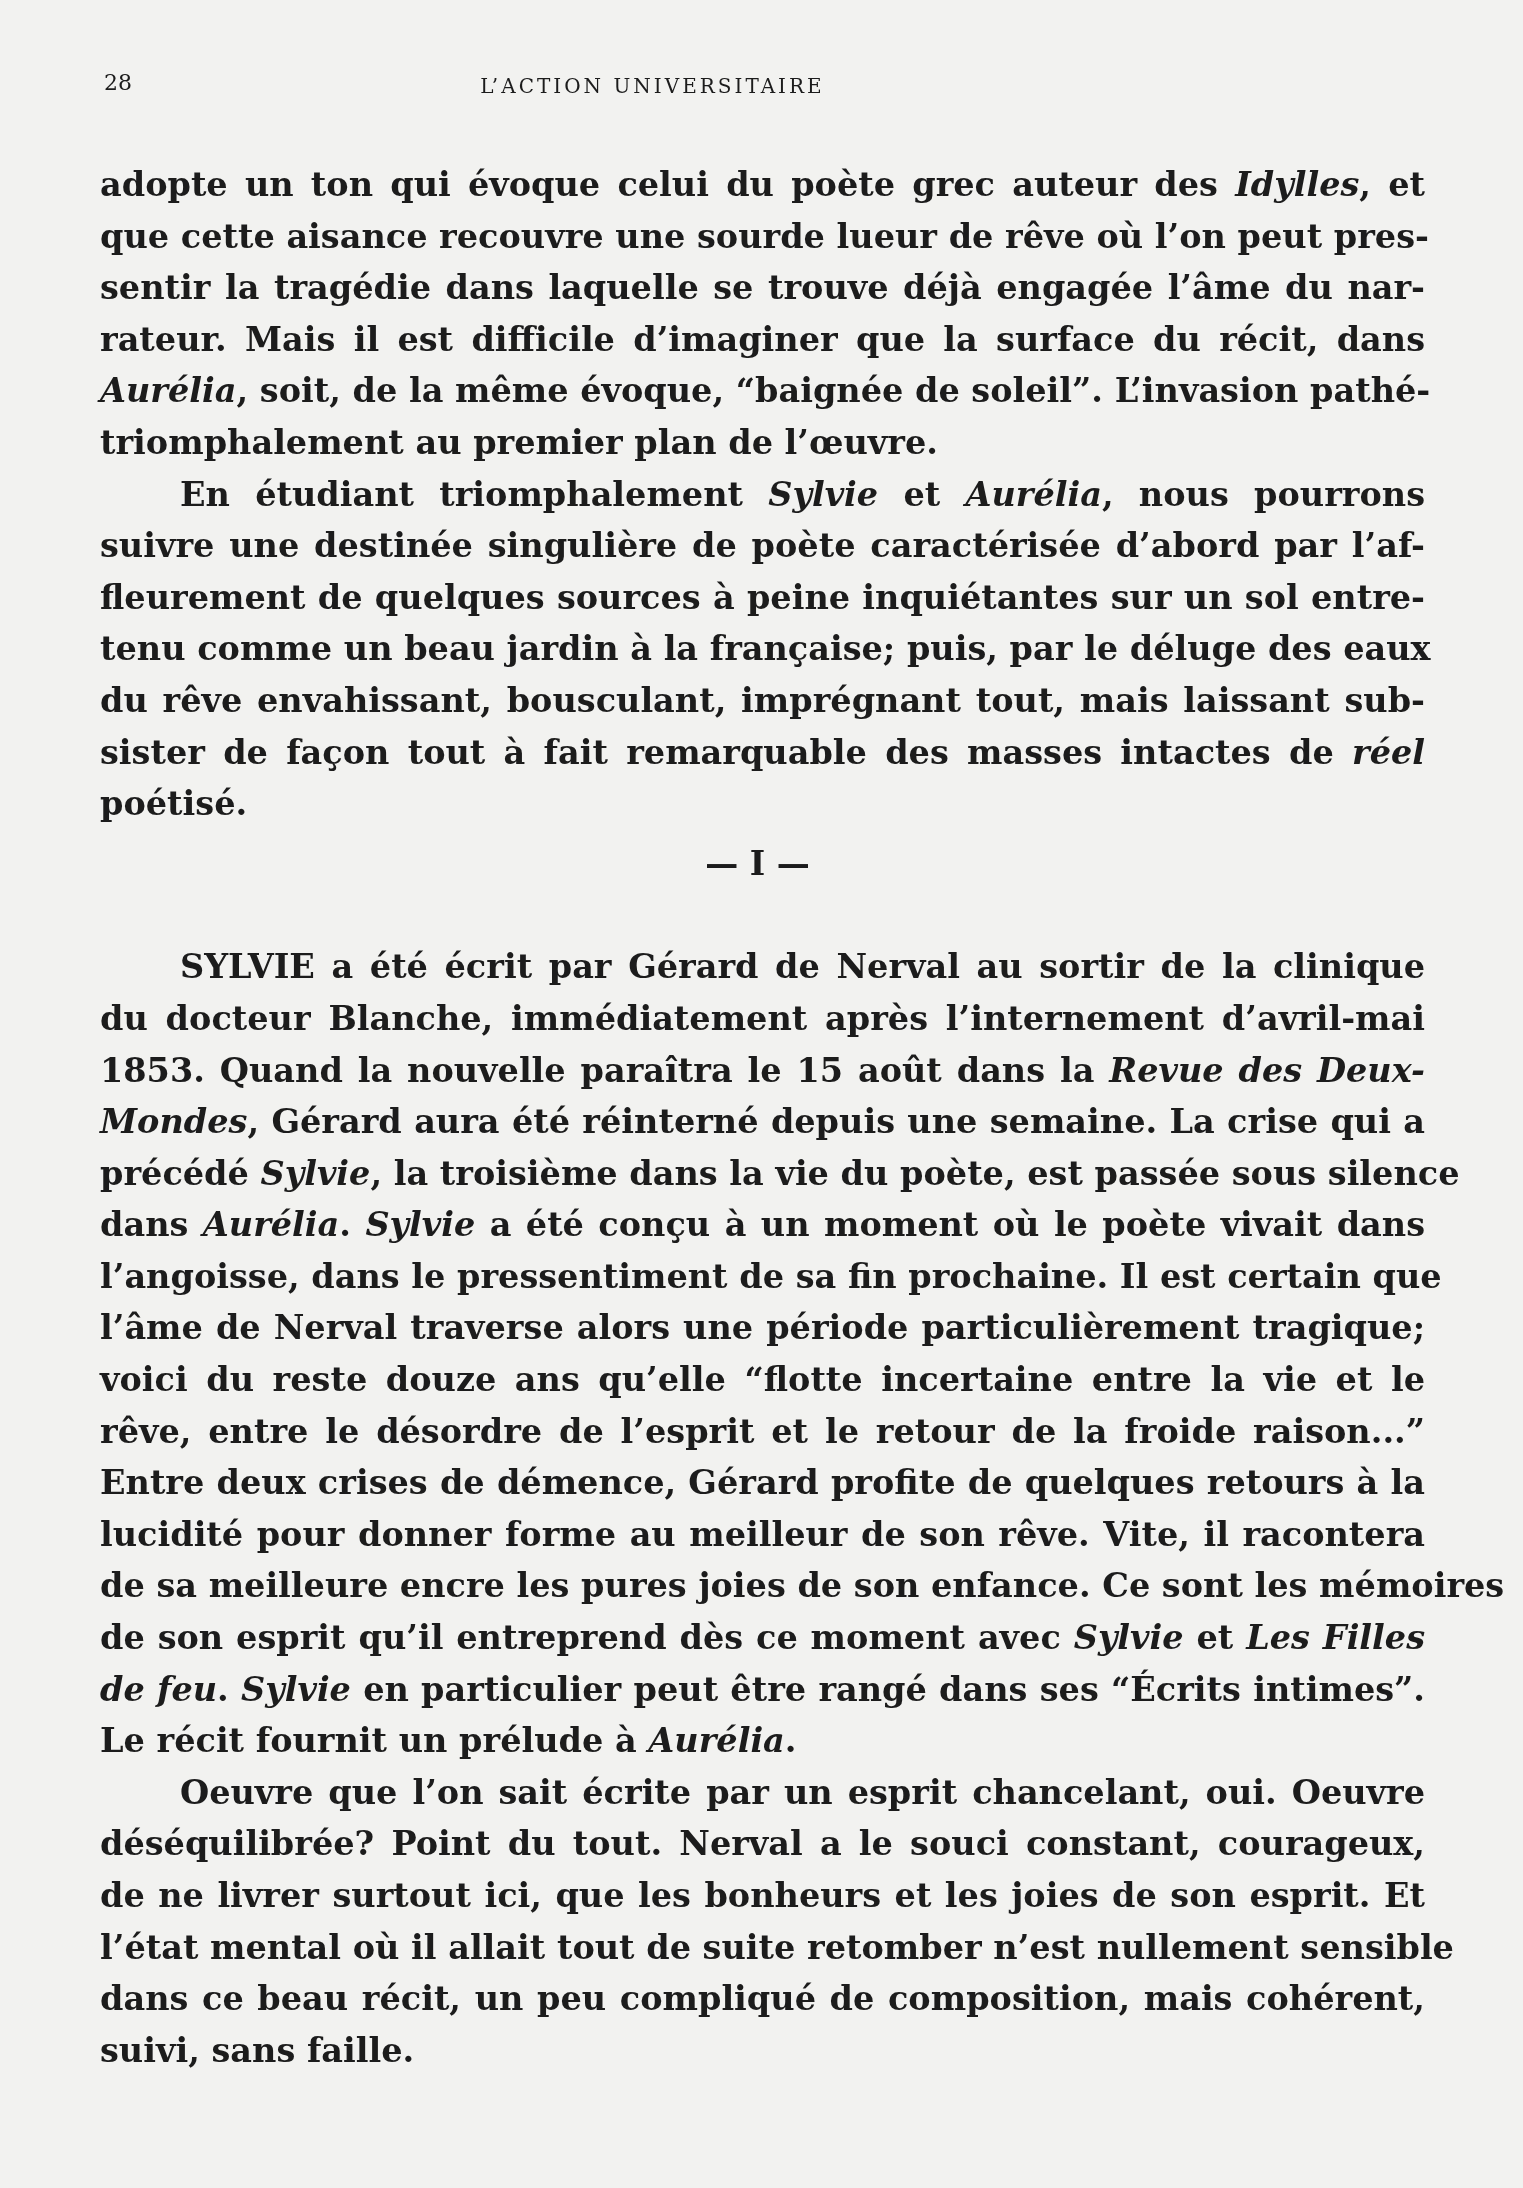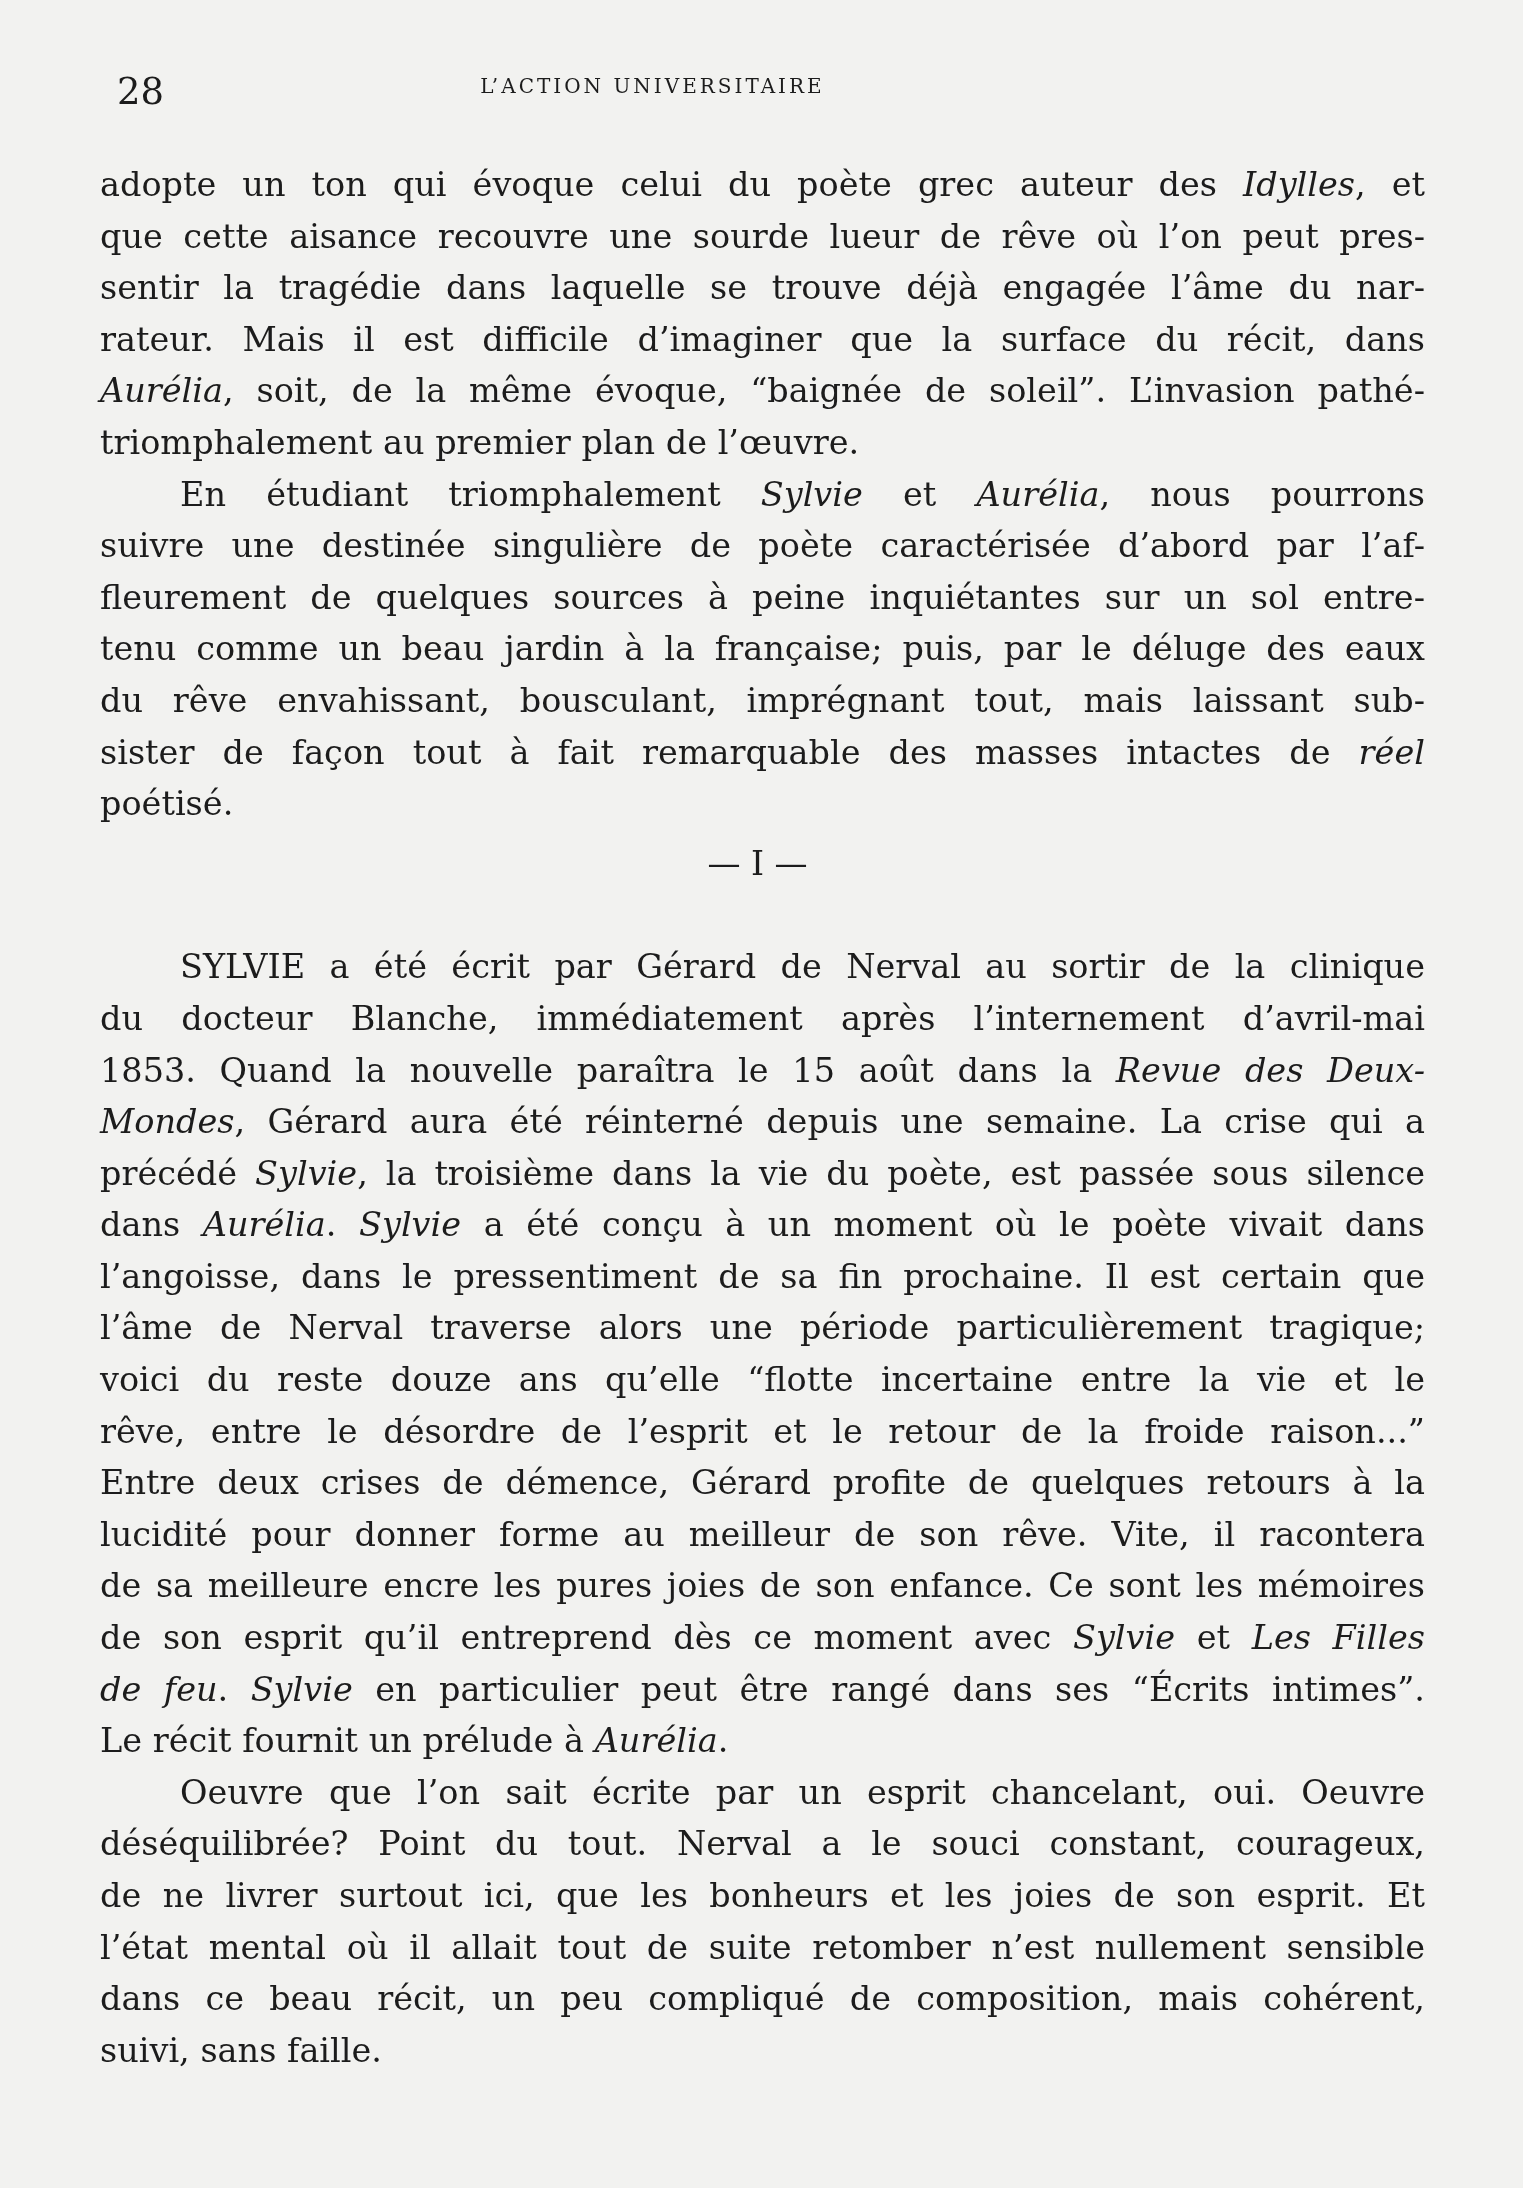--- a/index.html
+++ b/index.html
@@ -23,23 +23,23 @@
     }
     .running-head {
       position: absolute;
       top: 70px;
       left: 0;
       width: 1325px;
       height: 40px;
     }
     .page-number {
       position: absolute;
-      left: 17px;
+      left: 4px;
       top: 0;
-      font-size: 37px;
+      font-size: 22px;
       letter-spacing: 0;
     }
     .journal-title {
       position: absolute;
       left: 0;
       right: 220px;
       top: 4px;
       text-align: center;
       font-size: 20px;
       letter-spacing: 3px;
@@ -49,20 +49,21 @@
     .body-text {
       position: absolute;
       top: 159px;
       left: 0;
       width: 1325px;
       font-size: 33.5px;
       line-height: 51.6px;
       text-align: justify;
       -webkit-hyphens: none;
       hyphens: none;
+      font-weight: bold;
     }
     .body-text p {
       margin: 0;
     }
     .line {
       display: block;
       text-align: justify;
       text-align-last: justify;
       white-space: nowrap;
       height: 51.6px;

